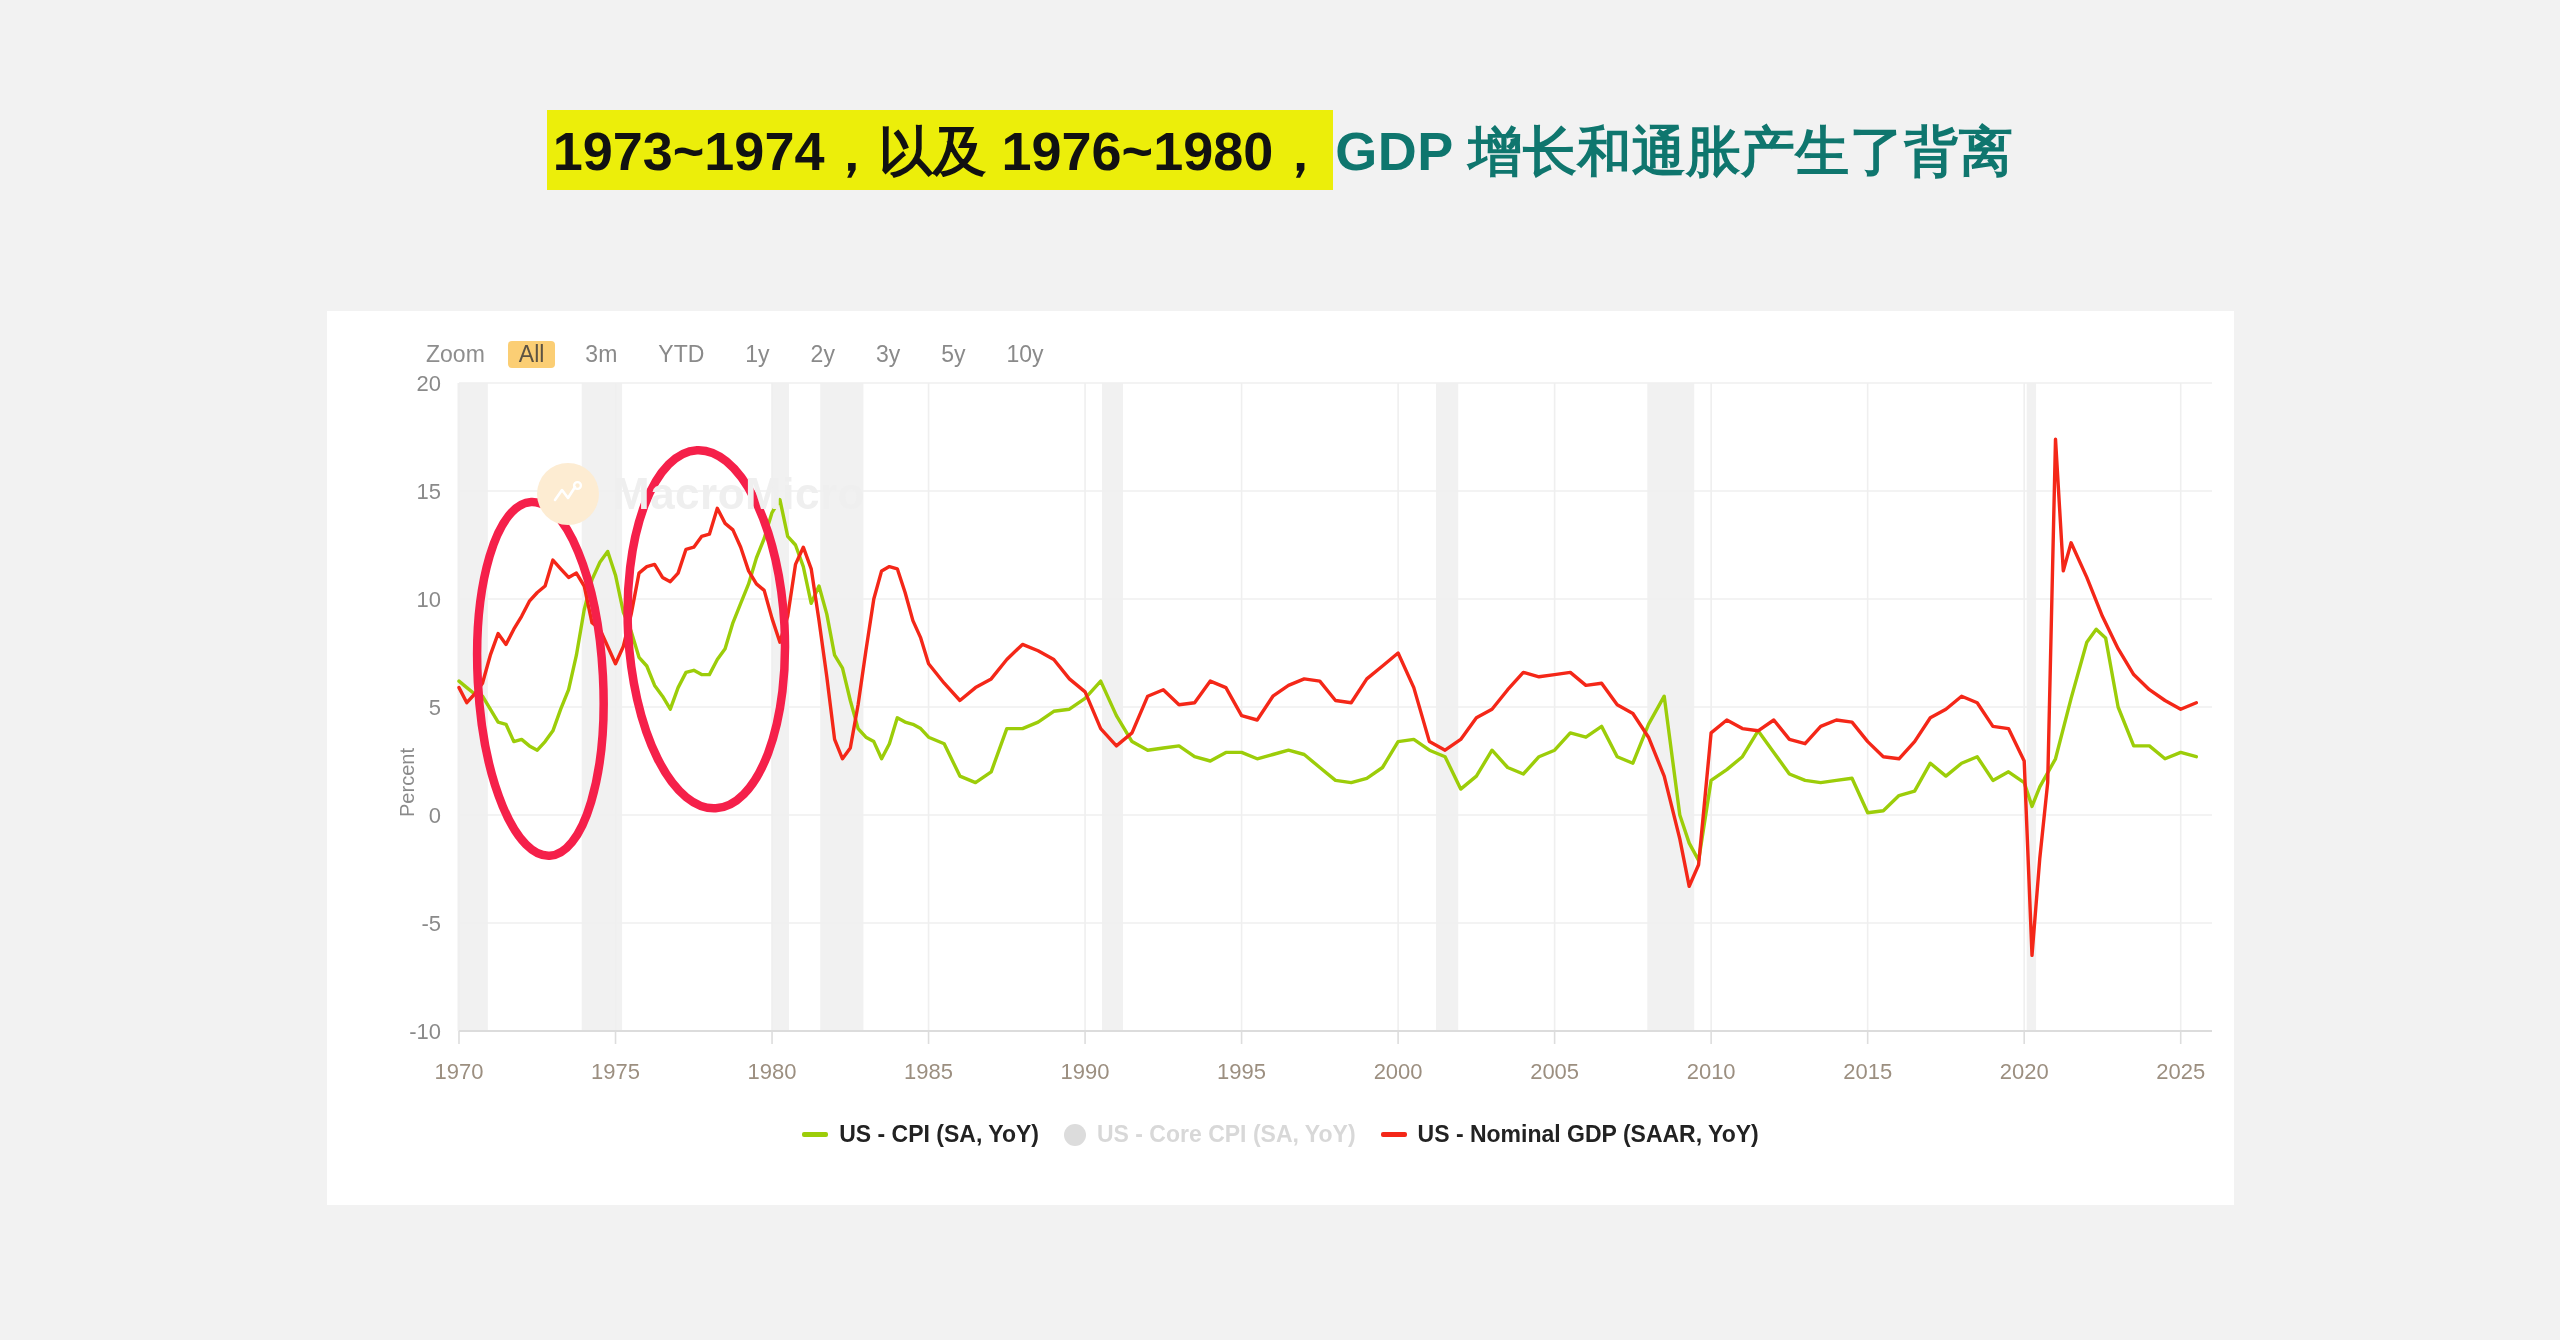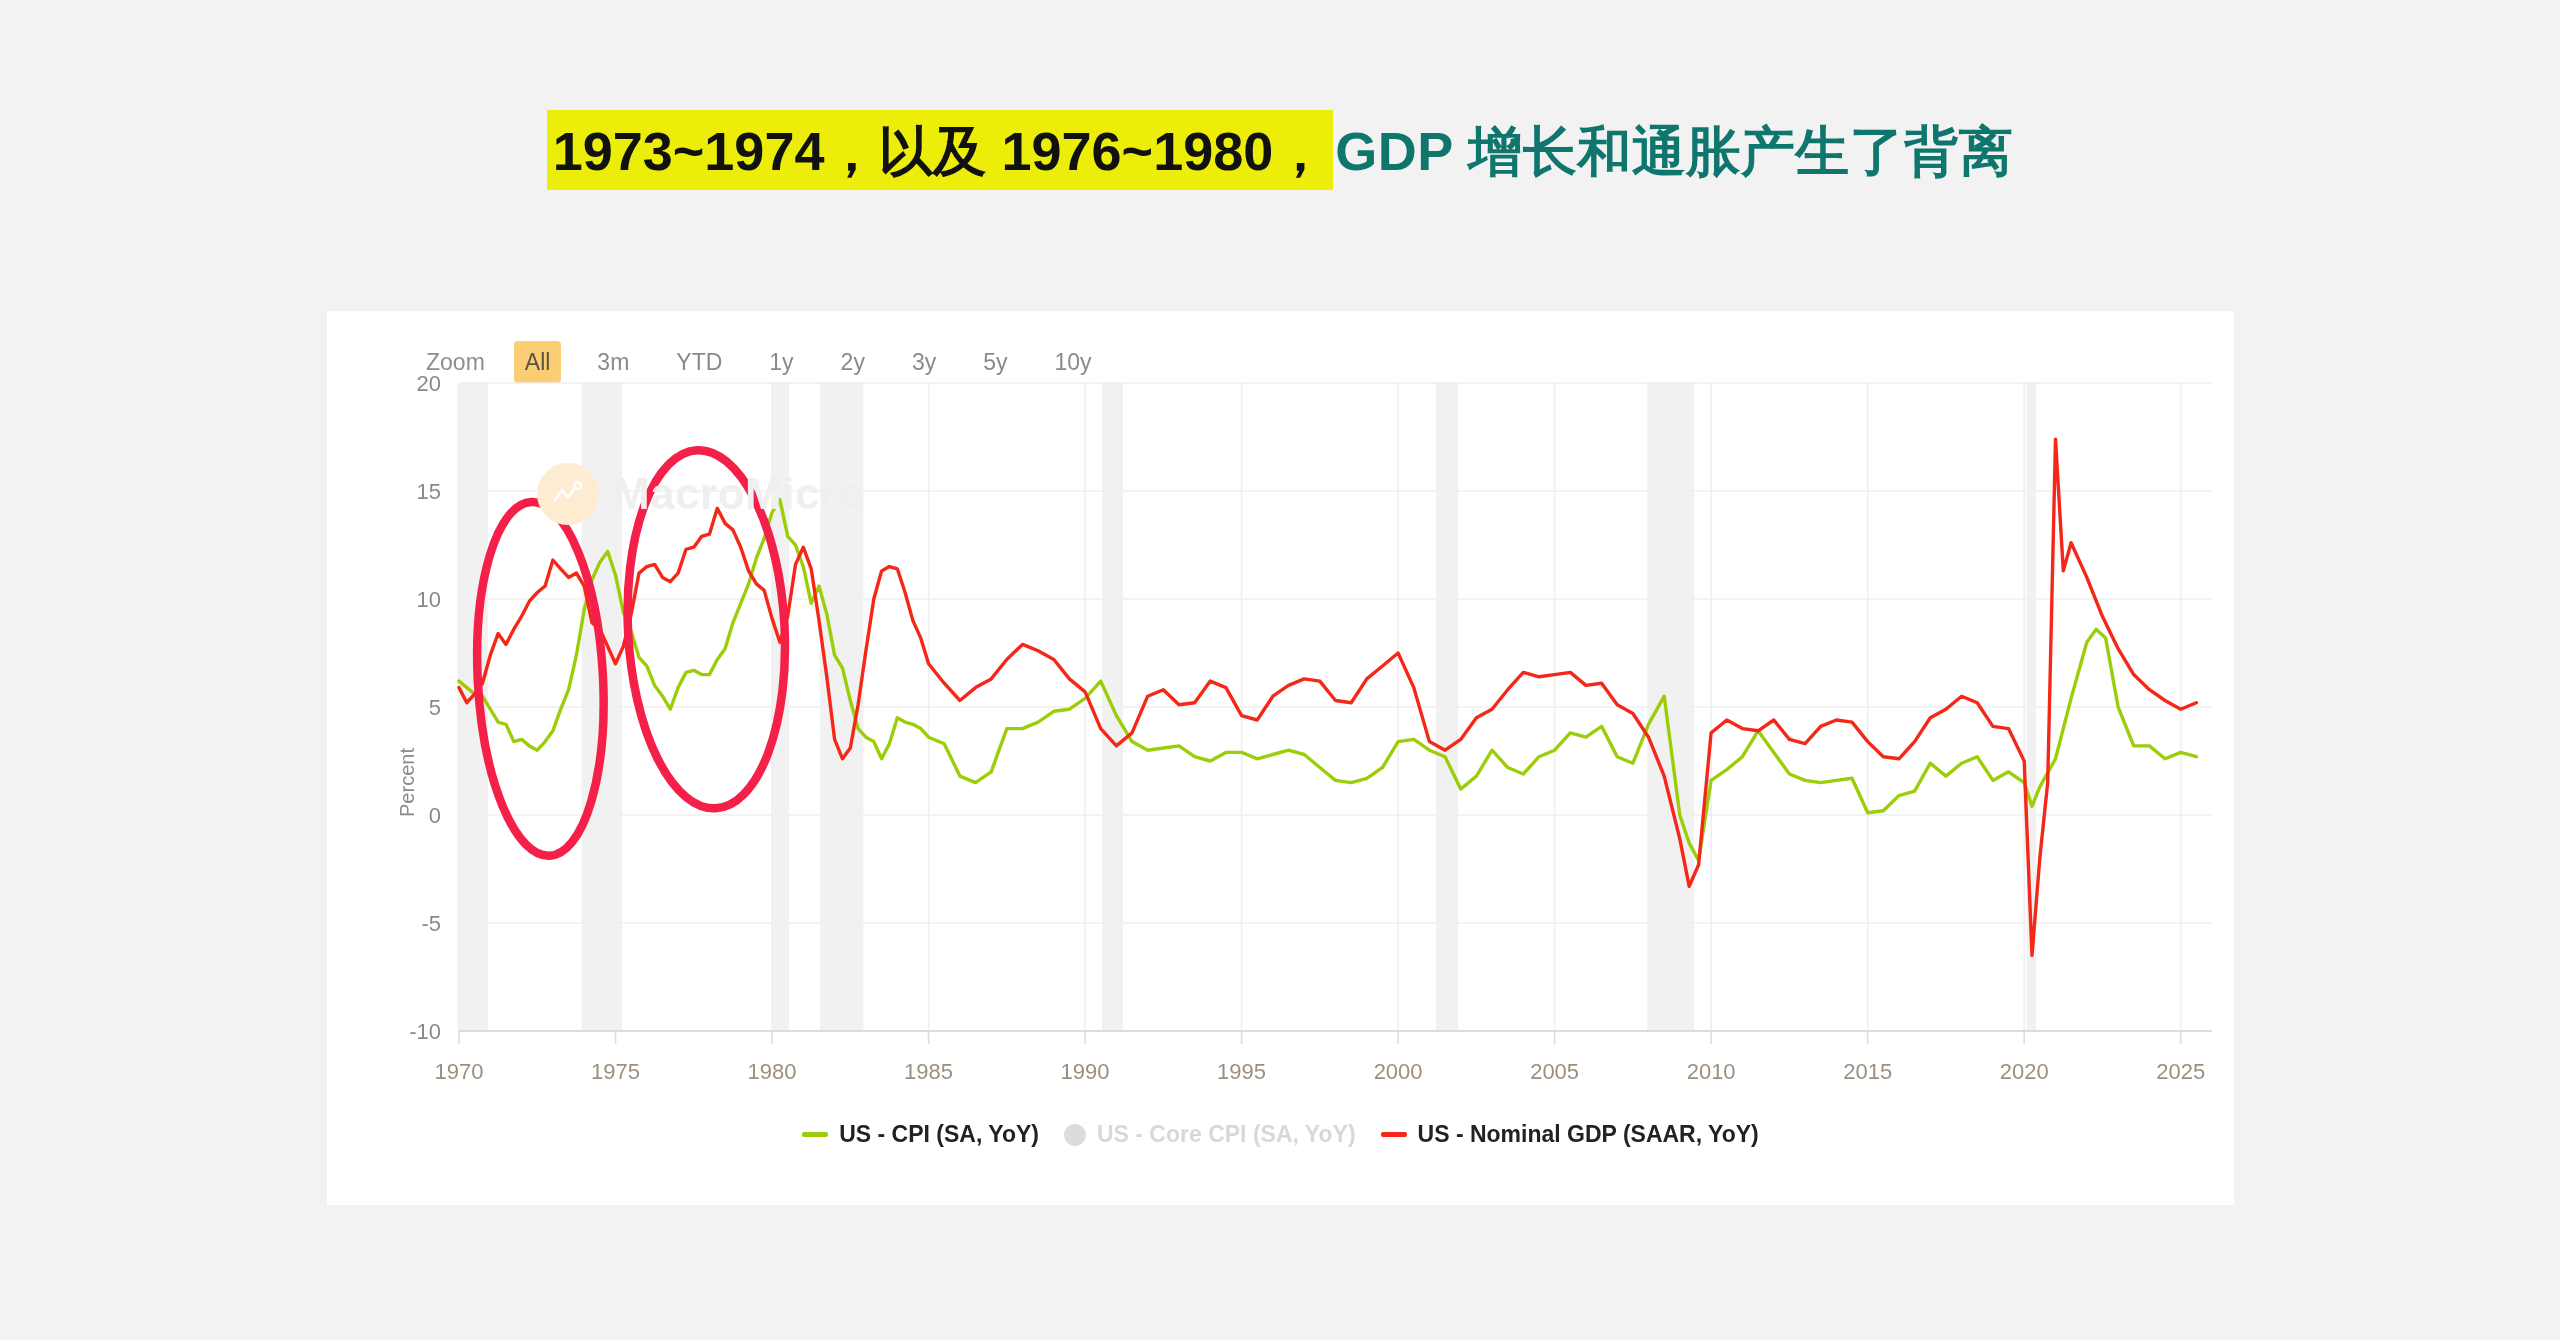--- a/index.html
+++ b/index.html
@@ -25,26 +25,26 @@
 
   
   #card{
     position:absolute;left:327px;top:311px;
     width:1907px;height:894px;background:#fff;
   }
 
   
   #zoombar{
     position:absolute;left:99px;top:30px;
-    display:flex;align-items:center;gap:16px;
+    display:flex;align-items:center;gap:10px;
     font-size:23px;color:#8a8a8a;
   }
   #zoombar .zlabel{margin-right:13px;color:#8e8e8e;}
   #zoombar .zbtn{
-    padding:8px 11px;margin-right:9px;border-radius:4px;
+    padding:0 11px;margin-right:9px;border-radius:4px;
     color:#8a8a8a;cursor:pointer;line-height:1.15;
   }
   #zoombar .zbtn.active{background:#fbce74;color:#5d5343;font-weight:400;}
 
   
   #plotwrap{position:absolute;left:0;top:0;width:1907px;height:894px;}
   #plotsvg{position:absolute;left:0;top:0;}
 
   
   #ytitle{

